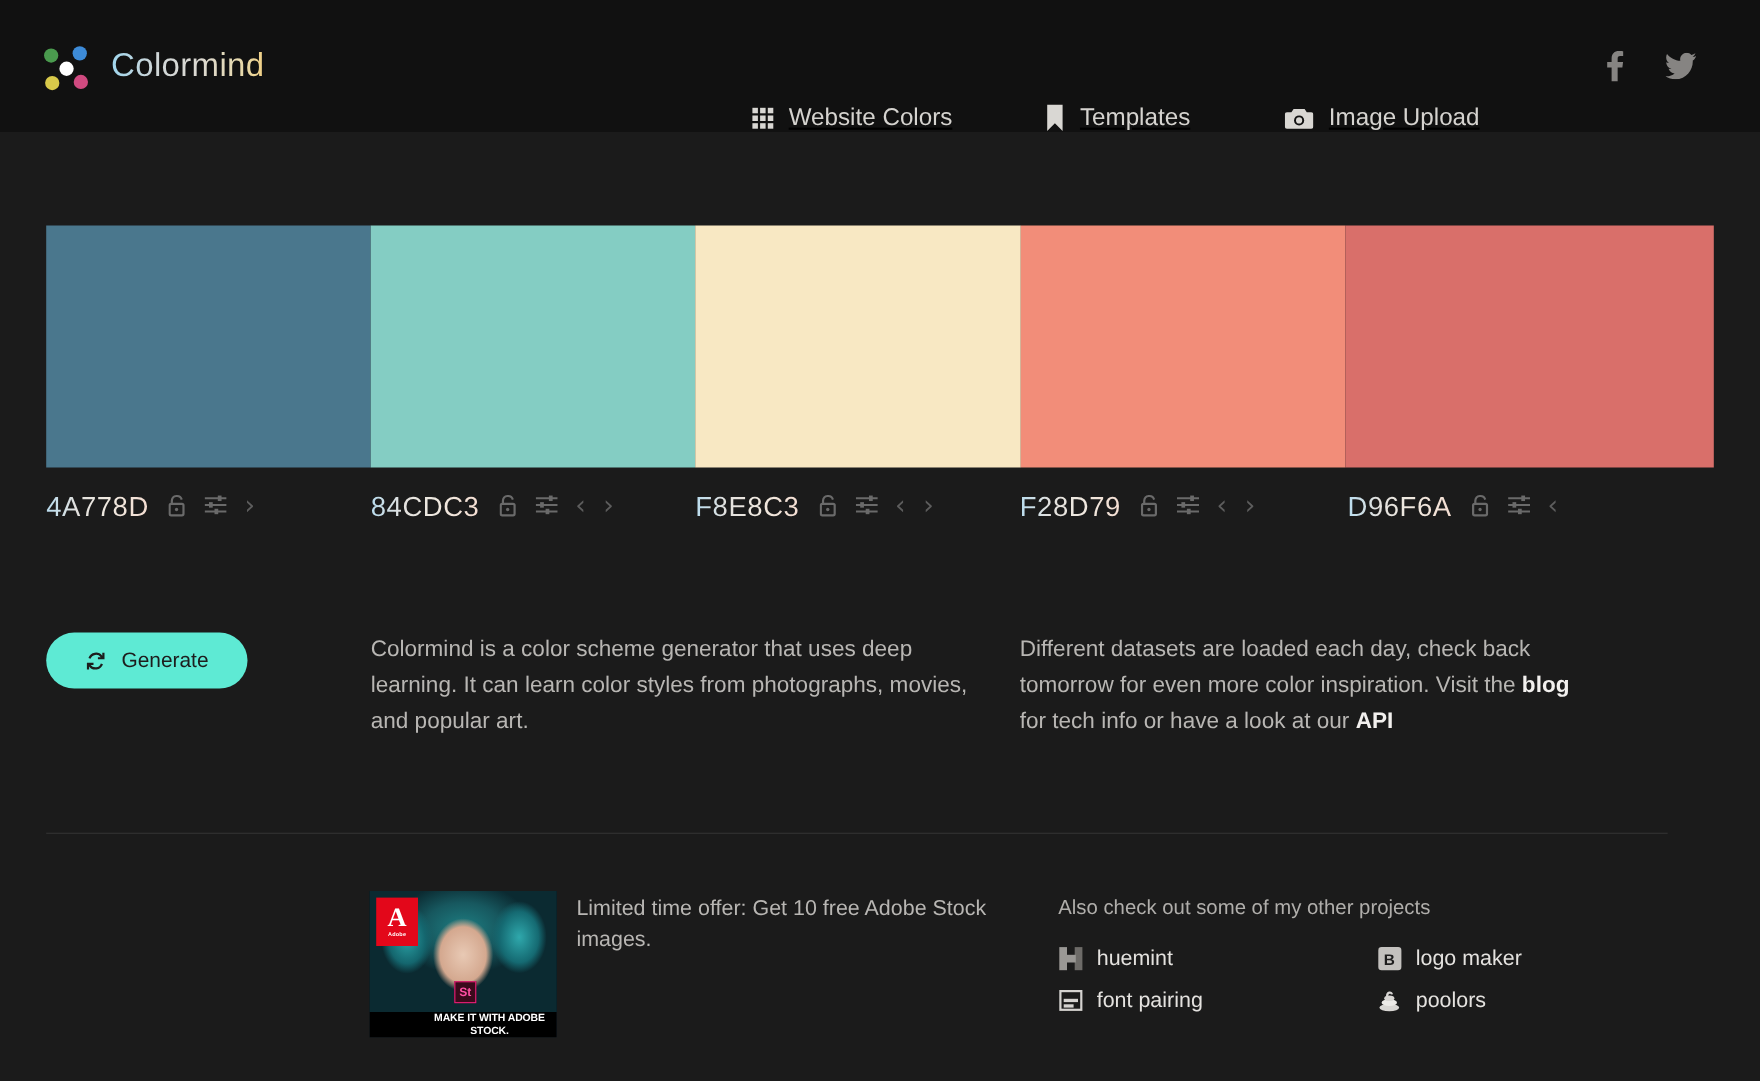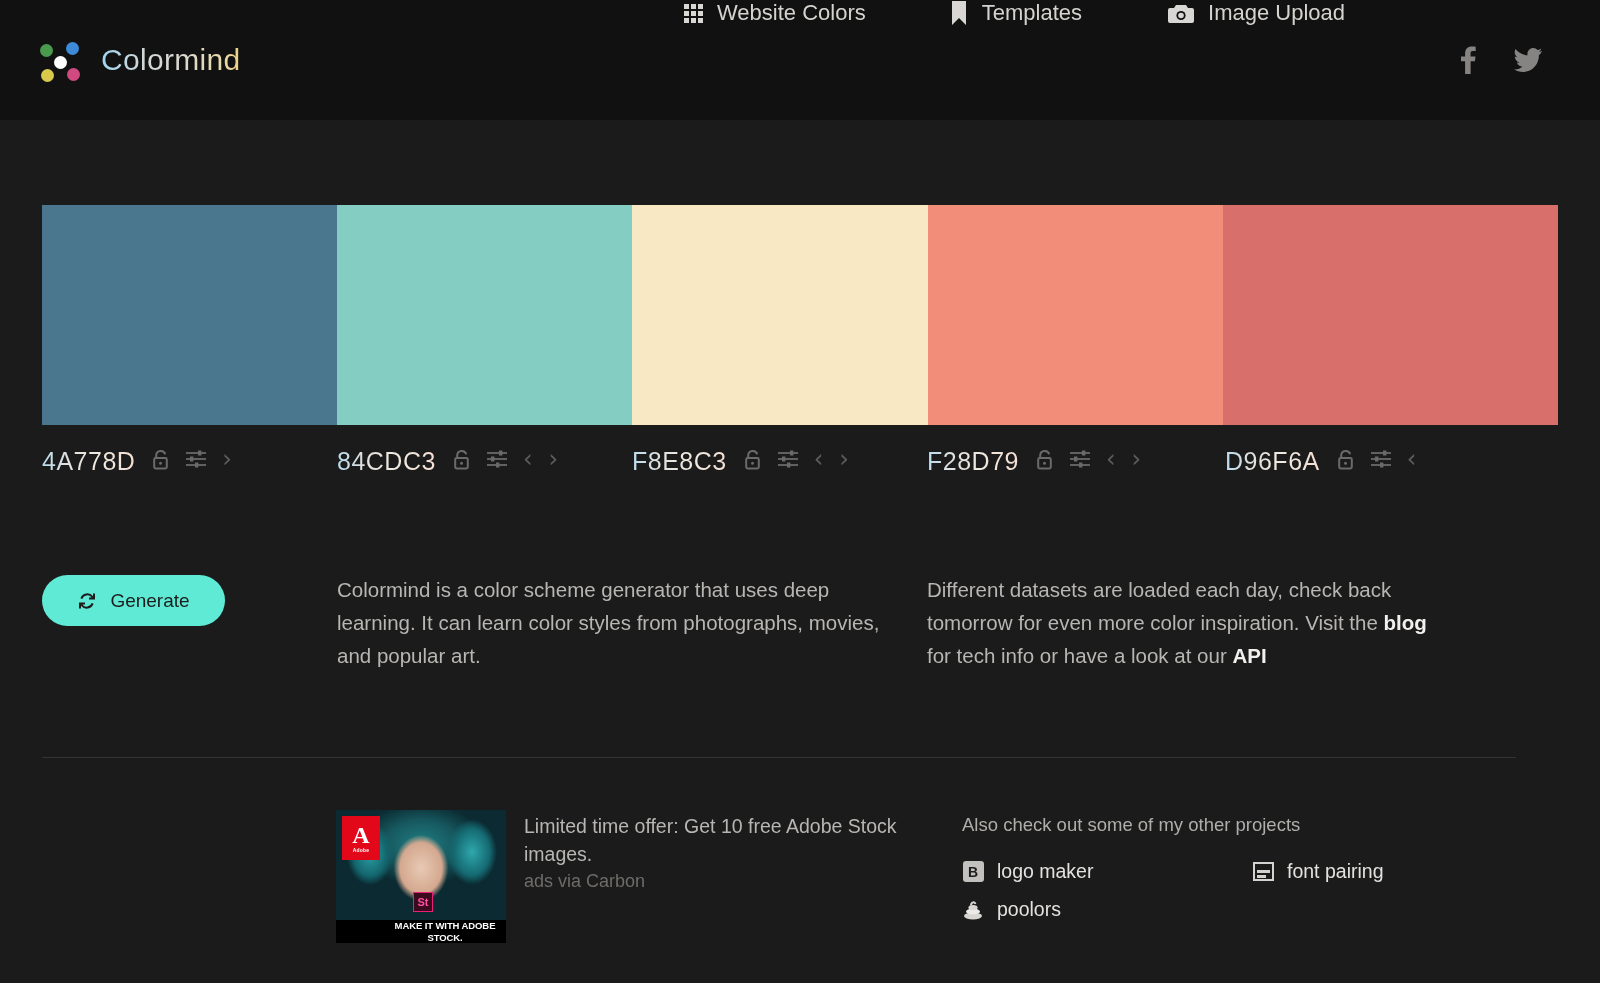--- a/index.html
+++ b/index.html
@@ -26,21 +26,21 @@
   .dot-tr{ left:28px; top:5px;  background:#3d8bd8; }
   .dot-bl{ left:3px;  top:32px; background:#d8c94a; }
   .dot-br{ left:29px; top:31px; background:#d04a80; }
   .dot-c { left:16px; top:19px; width:11px; height:11px; background:#ffffff; }
   .brand-name{
     margin-left:17px;
     font-size:30px; font-weight:400; letter-spacing:0.3px;
     background:linear-gradient(90deg,#9fd6ee 0%,#cfd6d8 28%,#dcd9d2 58%,#e8d9a8 88%,#f0cf84 100%);
     -webkit-background-clip:text; background-clip:text; color:transparent;
   }
-  .nav{ position:absolute; left:684px; top:0; height:120px; display:flex; align-items:flex-start; }
+  .nav{ position:absolute; left:684px; top:0; height:120px; display:flex; align-items:flex-end;text-decoration:underline; }
   .nav-item{
     display:flex; align-items:center; color:#d5d3cf;
     font-size:22px; margin-right:84px; cursor:pointer; white-space:nowrap;
   }
   .nav-item .nav-ico{ margin-right:14px; display:flex; align-items:center; }
   .grid-ico{ display:grid; grid-template-columns:repeat(3,5px); grid-template-rows:repeat(3,5px); gap:2px; }
   .grid-ico i{ background:#d9d7d3; display:block; width:5px; height:5px; }
   .social{ position:absolute; right:58px; top:0; height:120px; display:flex; align-items:center; gap:38px; }
   .social svg{ cursor:pointer; }
 
@@ -371,27 +371,36 @@
   </div>
   <div class="ad-st">St</div>
   <div class="ad-caption">
     <div class="l1">MAKE IT WITH ADOBE STOCK.</div>
     <div class="l2">Get 10 free images ›</div>
   </div>
 </div>
 
 <div class="ad-text">
   <div class="t1">Limited time offer: Get 10 free Adobe Stock images.</div>
-  <div class="t2">ads via Carbon</div>
 </div>
 
 <div class="projects">
   <div class="ptitle">Also check out some of my other projects</div>
   <div class="pgrid">
 
+    <div class="pitem">
+      <span class="pico">
+        <span class="ico-h">
+            <i class="hl"></i>
+            <i class="hr"></i>
+            <i class="hm"></i>
+          </span>
+      </span>
+      <span class="plabel">huemint</span>
+    </div>
 
     <div class="pitem">
       <span class="pico">
         <span class="ico-b">B</span>
       </span>
       <span class="plabel">logo maker</span>
     </div>
 
     <div class="pitem">
       <span class="pico">

